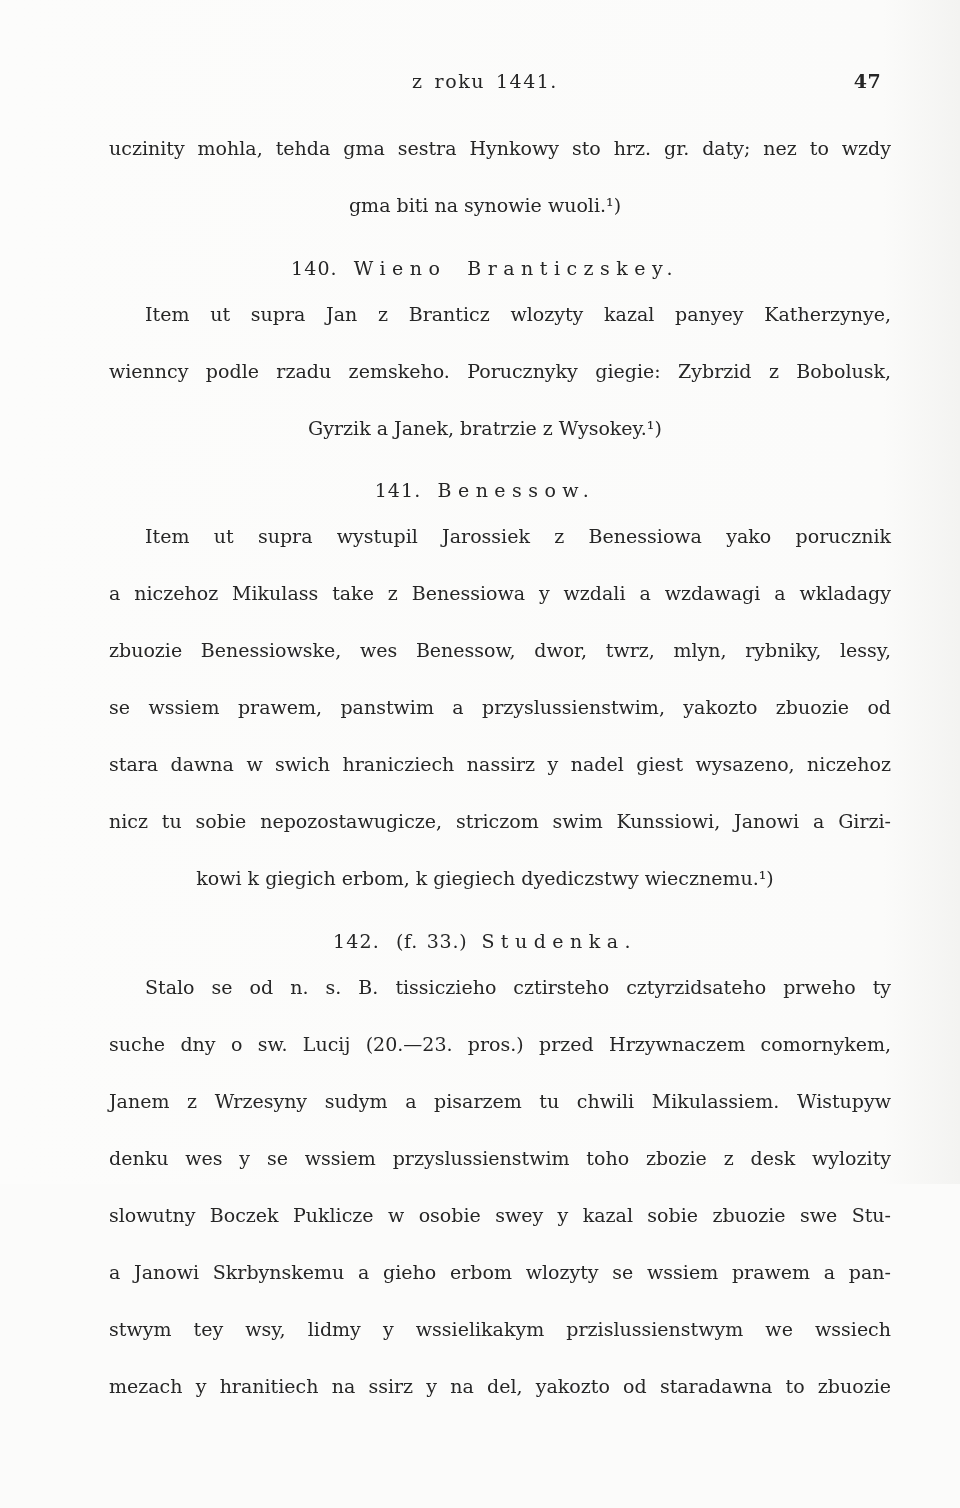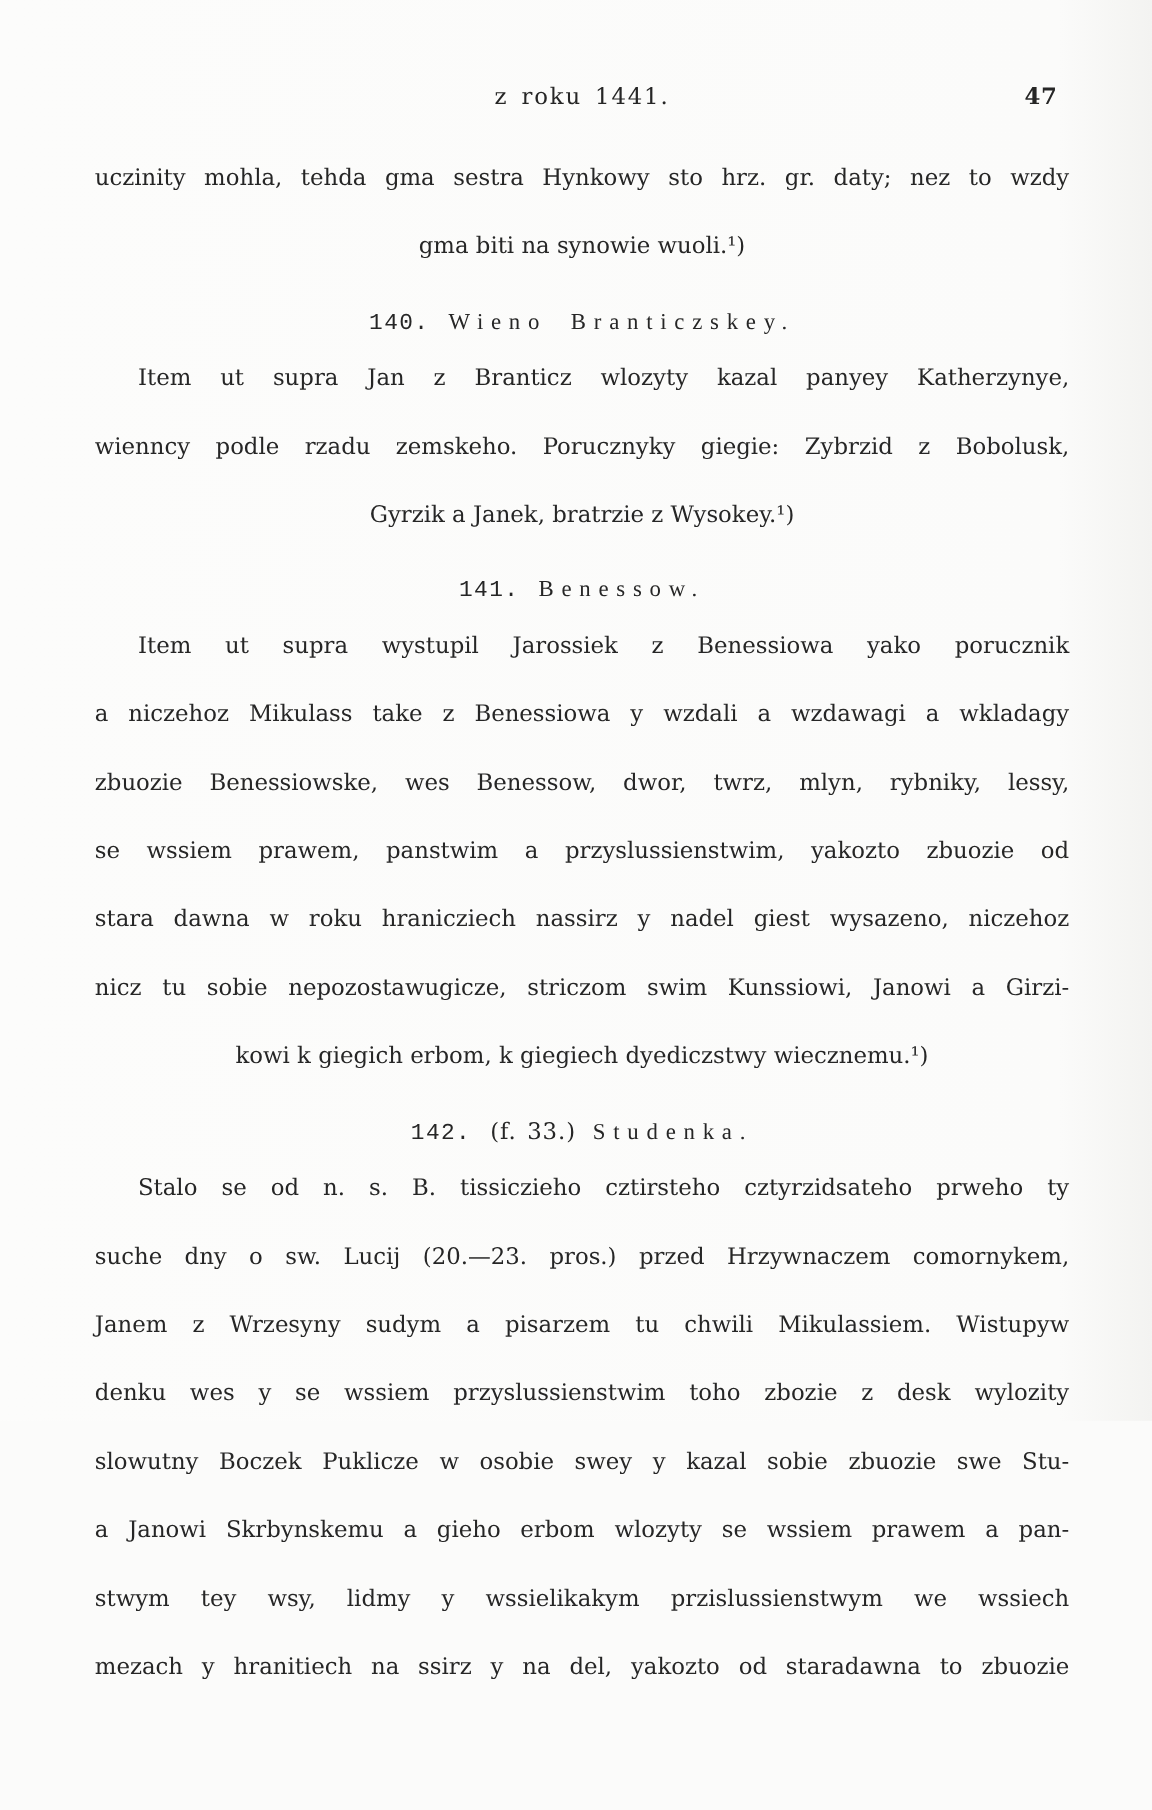--- a/index.html
+++ b/index.html
@@ -41,34 +41,34 @@
 
   
   .content { margin-top: 38px; font-size: 19px; }
 
   .para { width: 812px; }
   .line {
     line-height: 28.5px;
     white-space: normal;
     text-align: center;
   }
-  .line.justify { text-align: justify; }
+  .line.justify { text-align: justify; margin-left: 30px; }
   .line.justify::after { content: ""; display: inline-block; width: 100%; height: 0; }
   .para.indent .line:first-child { padding-left: 36px; }
 
   .heading {
     width: 812px;
     text-align: center;
     margin: 34px 0 18px 0;
     line-height: 28px;
     white-space: nowrap;
   }
-  .h-num { margin-right: 16px; letter-spacing: 0.06em; font-family: Liberation Mono, monospace; }
+  .h-num { margin-right: 16px; letter-spacing: 0.06em; }
   .h-prefix { margin-right: 14px; letter-spacing: 0.04em; word-spacing: 0.1em; }
-  .h-title { letter-spacing: 0.34em; word-spacing: 0.45em; font-family: Liberation Serif, serif; }
+  .h-title { letter-spacing: 0.34em; word-spacing: 0.45em; }
 </style>
 </head>
 <body>
 
 <div class="page">
   <div class="text-col">
 
     <div class="running-header">
       <span class="rh-title">z roku 1441.</span>
       <span class="rh-page-num">47</span>
@@ -84,21 +84,21 @@
           <div class="line justify">Item ut supra Jan z Branticz wlozyty kazal panyey Katherzynye,</div>
           <div class="line justify">wienncy podle rzadu zemskeho. Porucznyky giegie: Zybrzid z Bobolusk,</div>
           <div class="line">Gyrzik a Janek, bratrzie z Wysokey.¹)</div>
         </div>
         <div class="heading"><span class="h-num">141.</span><span class="h-title">Benessow.</span></div>
         <div class="para indent">
           <div class="line justify">Item ut supra wystupil Jarossiek z Benessiowa yako porucznik</div>
           <div class="line justify">a niczehoz Mikulass take z Benessiowa y wzdali a wzdawagi a wkladagy</div>
           <div class="line justify">zbuozie Benessiowske, wes Benessow, dwor, twrz, mlyn, rybniky, lessy,</div>
           <div class="line justify">se wssiem prawem, panstwim a przyslussienstwim, yakozto zbuozie od</div>
-          <div class="line justify">stara dawna w roku hranicziech nassirz y nadel giest wysazeno, niczehoz</div>
+          <div class="line justify">stara dawna w swich hranicziech nassirz y nadel giest wysazeno, niczehoz</div>
           <div class="line justify">nicz tu sobie nepozostawugicze, striczom swim Kunssiowi, Janowi a Girzi-</div>
           <div class="line">kowi k giegich erbom, k giegiech dyediczstwy wiecznemu.¹)</div>
         </div>
         <div class="heading"><span class="h-num">142.</span><span class="h-prefix">(f. 33.)</span><span class="h-title">Studenka.</span></div>
         <div class="para indent">
           <div class="line justify">Stalo se od n. s. B. tissiczieho cztirsteho cztyrzidsateho prweho ty</div>
           <div class="line justify">suche dny o sw. Lucij (20.—23. pros.) przed Hrzywnaczem comornykem,</div>
           <div class="line justify">Janem z Wrzesyny sudym a pisarzem tu chwili Mikulassiem. Wistupyw</div>
           <div class="line justify">denku wes y se wssiem przyslussienstwim toho zbozie z desk wylozity</div>
           <div class="line justify">slowutny Boczek Puklicze w osobie swey y kazal sobie zbuozie swe Stu-</div>

